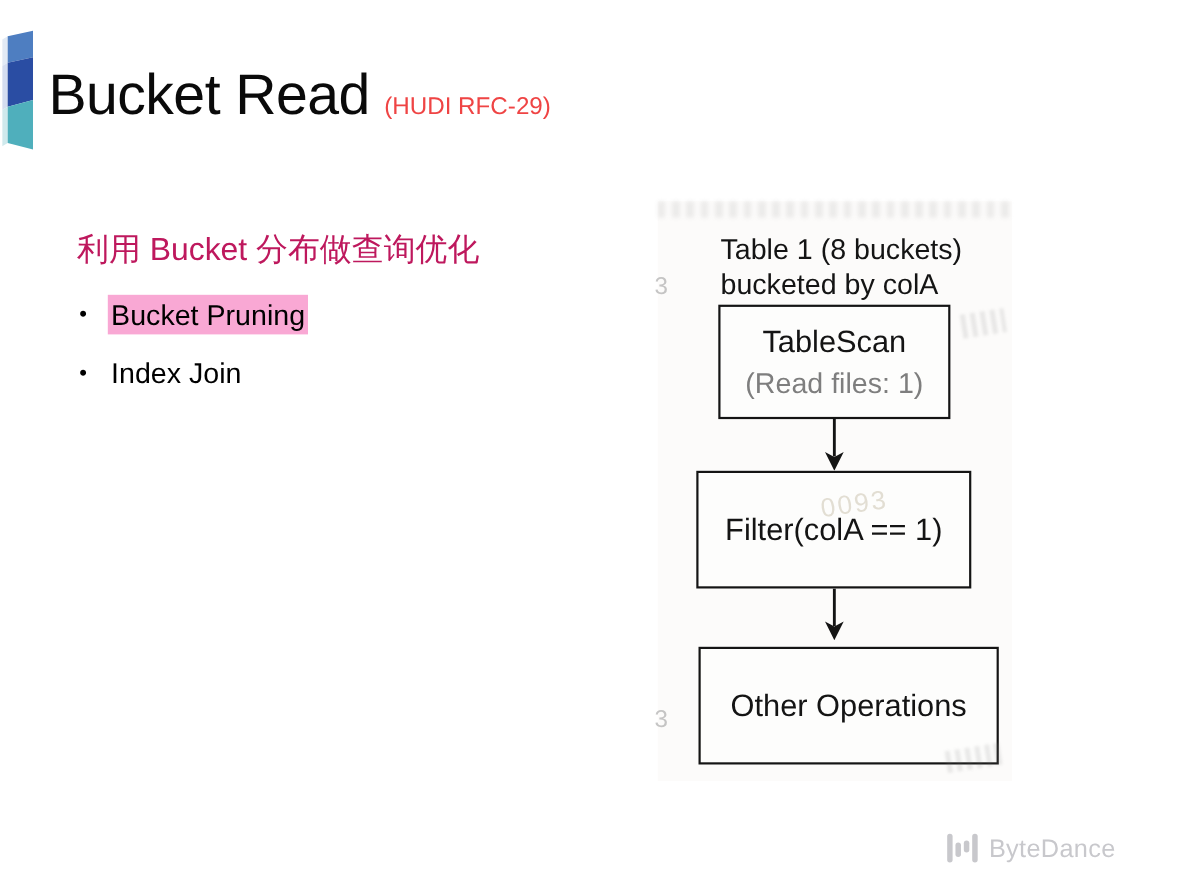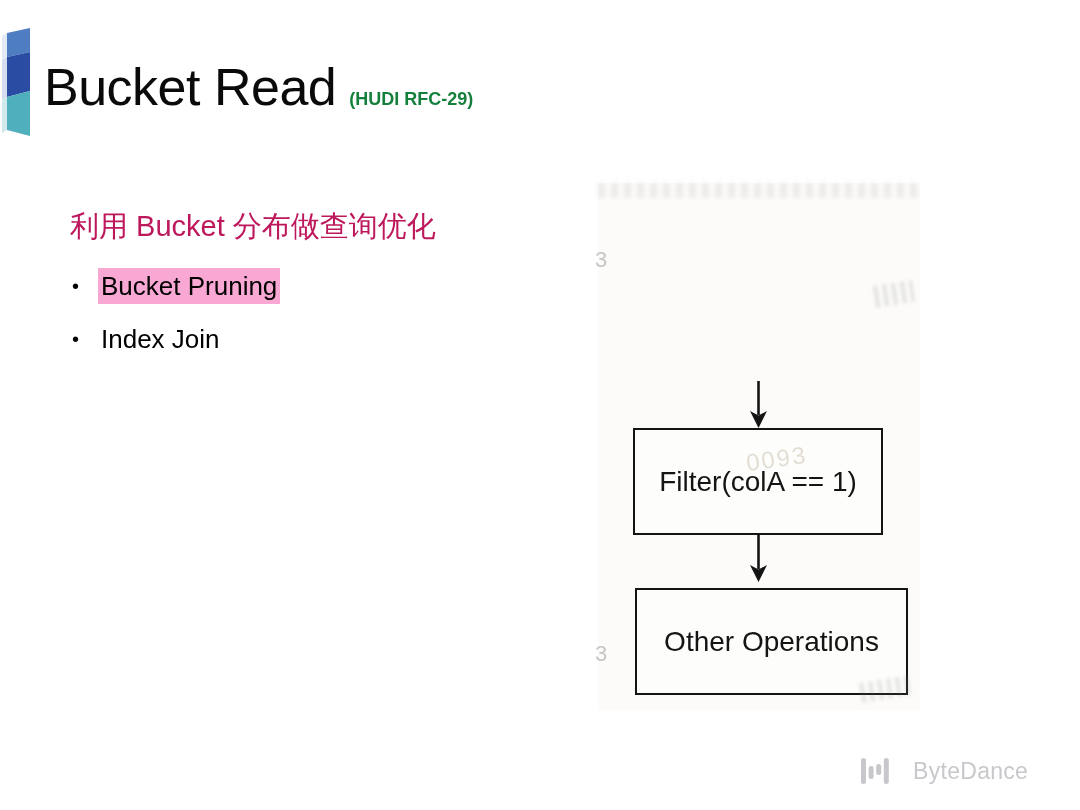--- a/index.html
+++ b/index.html
@@ -33,23 +33,22 @@
     gap: 13px;
     white-space: nowrap;
   }
   .title-main {
     font-size: 52px;
     line-height: 1.15;
     color: #0a0a0a;
     letter-spacing: -0.5px;
   }
   .title-suffix {
-    font-size: 18px;
-    color: #15803d;
-    font-weight: bold;
+    font-size: 22px;
+    color: #ef4444;
   }
 
   
   .content-heading {
     position: absolute;
     left: 70px;
     top: 207px;
     font-size: 29px;
     color: #be185d;
     white-space: nowrap;
@@ -172,21 +171,21 @@
   .wm-blob-right-top    { left: 276px; top: 100px; width: 40px; height: 22px; }
   .wm-blob-right-bottom { left: 262px; top: 496px; width: 50px; height: 20px; }
 
   
   .brand {
     position: absolute;
     left: 861px;
     top: 757px;
     display: flex;
     align-items: center;
-    gap: 22px;
+    gap: 8px;
   }
   .brand-text {
     font-size: 23px;
     font-weight: 500;
     letter-spacing: 0.3px;
     color: #c8c8cc;
     line-height: 28px;
     white-space: nowrap;
   }
 </style>
@@ -218,21 +217,29 @@
     </li>
     <li class="bullet-item">
       <span class="bullet-dot">•</span>
       <span class="bullet-label">Index Join</span>
     </li>
   </ul>
 
   <div class="diagram">
     <div class="diagram-artifact-strip"></div>
 
-
+    <div class="diagram-caption">
+      <div>Table 1 (8 buckets)</div>
+      <div>bucketed by colA</div>
+    </div>
+
+    <div class="flow-box box-tablescan">
+      <div class="box-label">TableScan</div>
+      <div class="box-sublabel">(Read files: 1)</div>
+    </div>
 
     <svg class="flow-arrow arrow-1" viewBox="0 0 21 47" aria-hidden="true">
       <line x1="10.5" y1="0" x2="10.5" y2="34" stroke="#141414" stroke-width="2.6"></line>
       <polygon points="10.5,47 2,30 10.5,34.5 19,30" fill="#141414"></polygon>
     </svg>
 
     <div class="flow-box box-filter">
       <div class="box-label">Filter(colA == 1)</div>
     </div>
 

